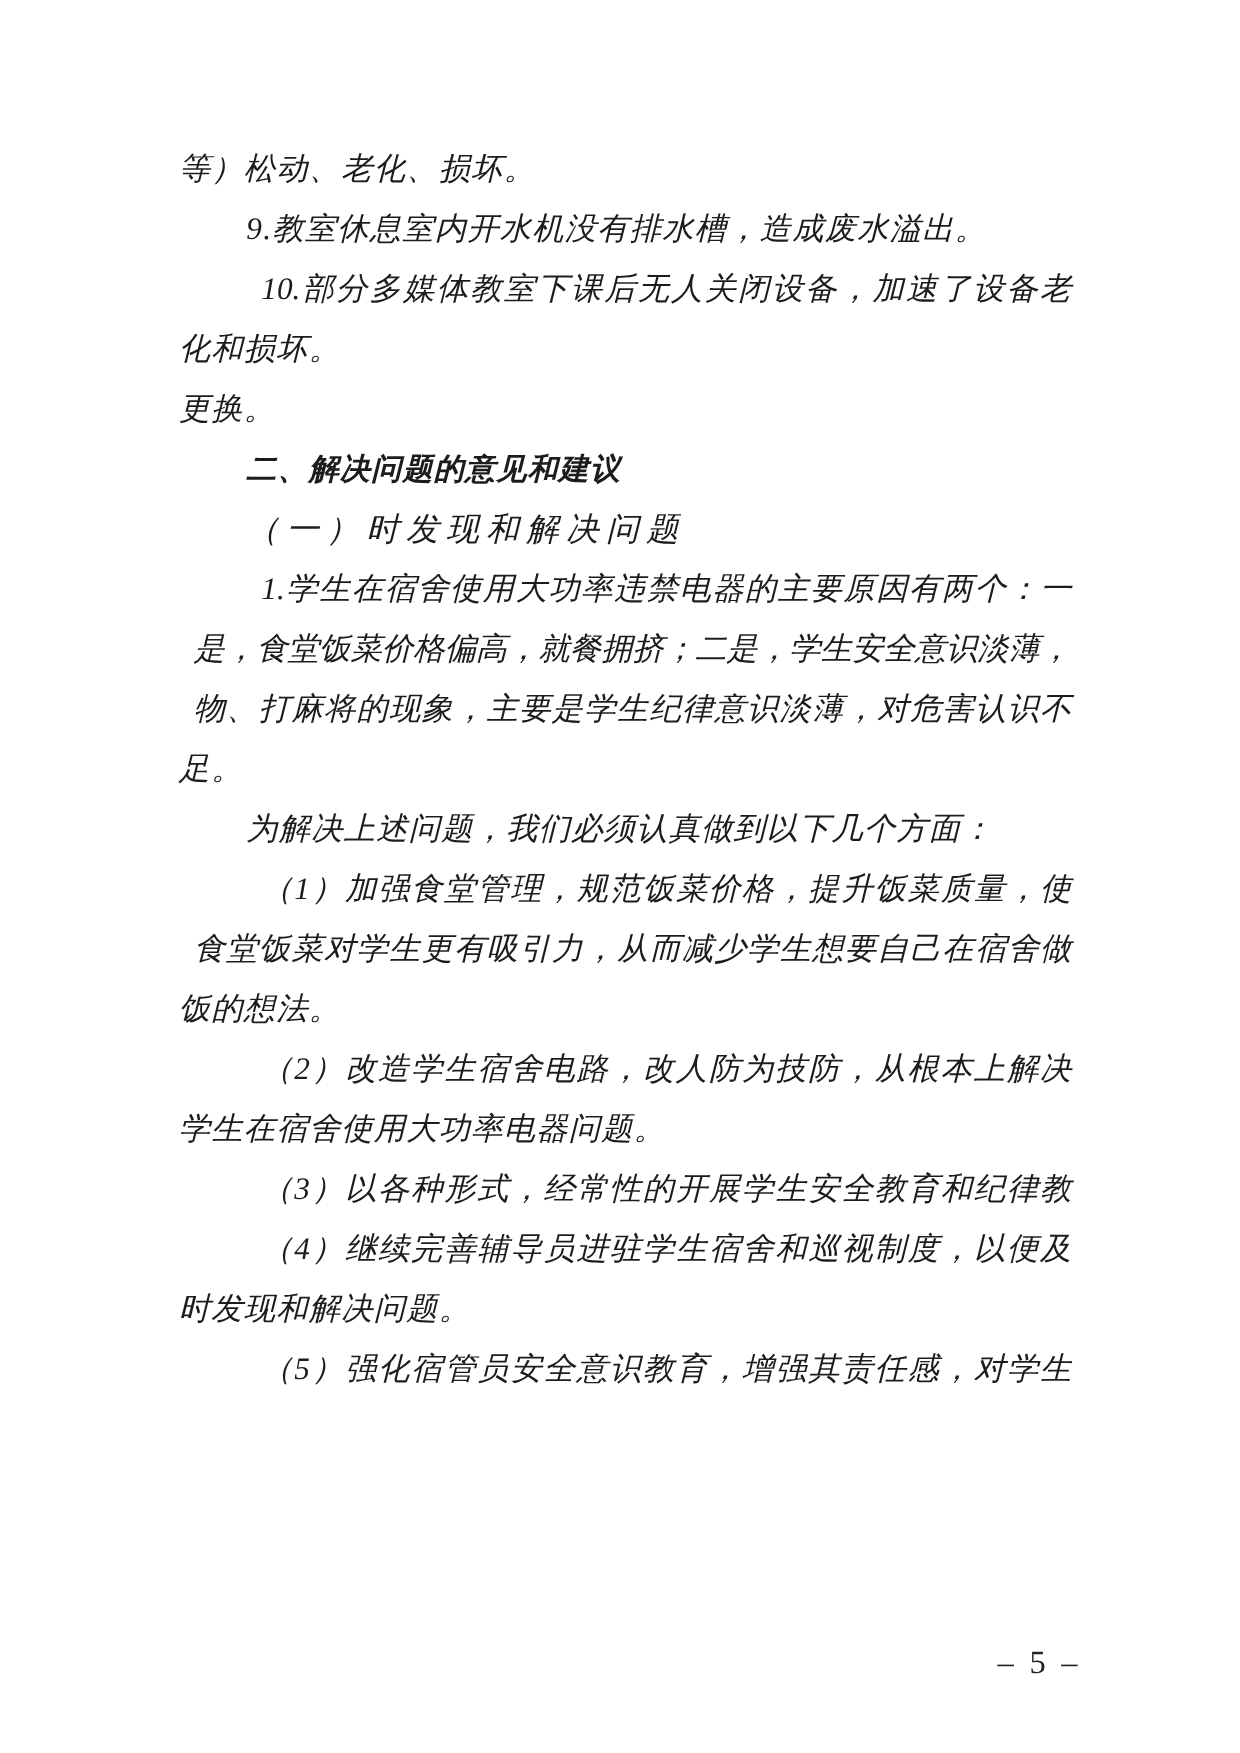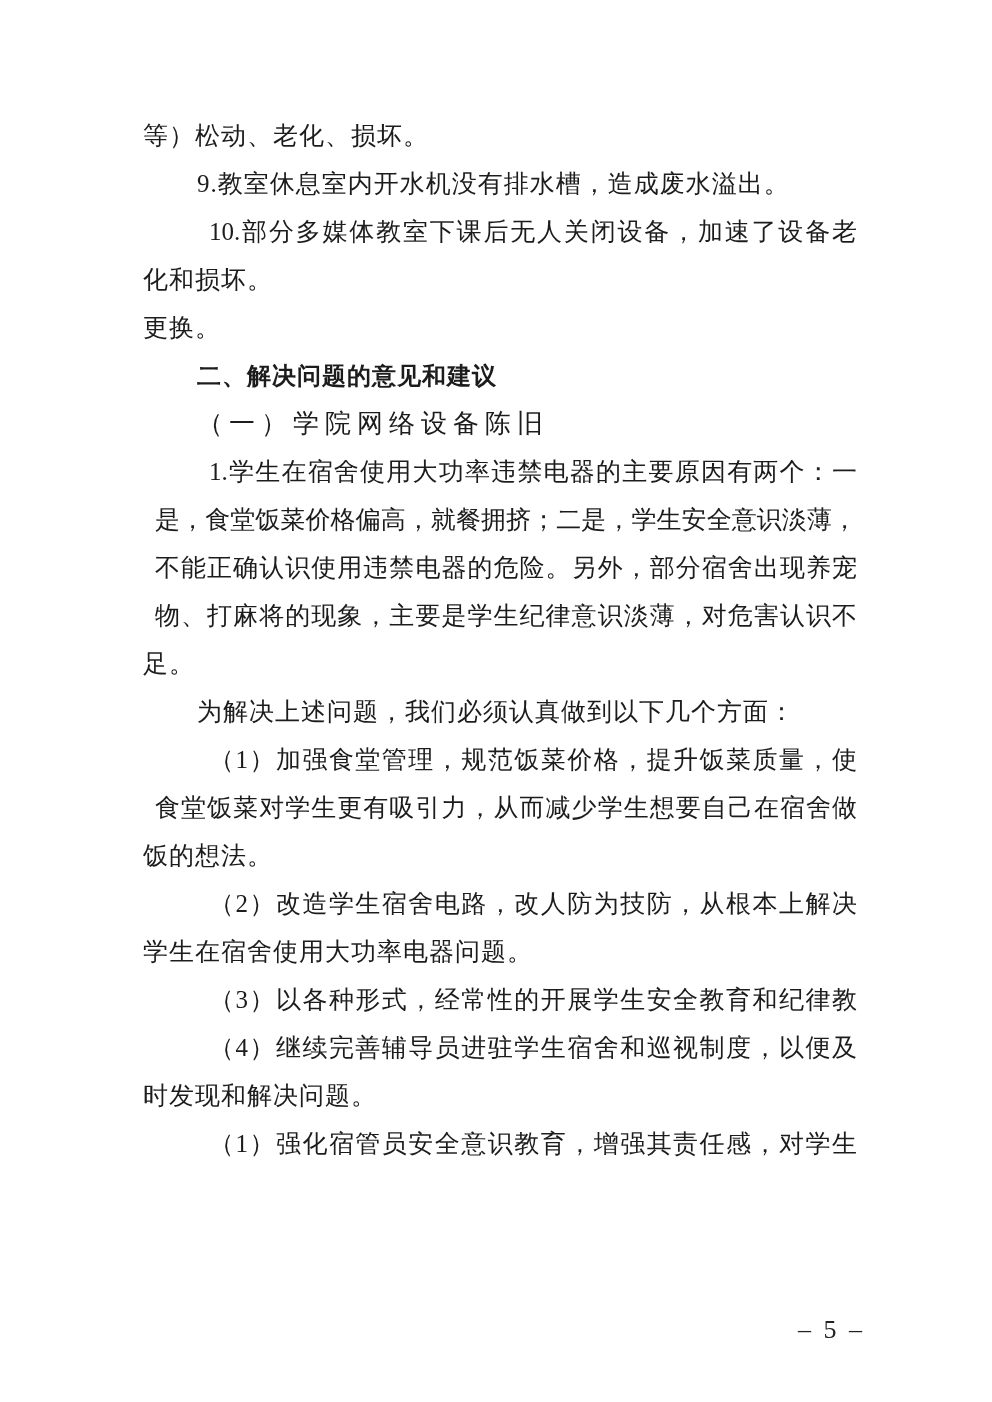--- a/index.html
+++ b/index.html
@@ -11,20 +11,21 @@
     background: #ffffff;
     overflow: hidden;
     font-family: "Liberation Serif", serif;
     color: #1c1c1c;
   }
   .content {
     position: absolute;
     left: 143px;
     top: 112px;
     width: 714px;
+    font-style: italic;
   }
   .line {
     min-height: 48px;
     line-height: 48px;
     font-size: 25px;
     white-space: nowrap;
     letter-spacing: 1px;
   }
   .line.indent { padding-left: 54px; }
   .line.justify {
@@ -60,31 +61,30 @@
 
 <div class="page">
   <div class="content">
 
   <div class="line body">等）松动、老化、损坏。</div>
       <div class="line indent body">9.教室休息室内开水机没有排水槽，造成废水溢出。</div>
       <div class="line indent justify body">10.部分多媒体教室下课后无人关闭设备，加速了设备老</div>
       <div class="line body">化和损坏。</div>
       <div class="line body">更换。</div>
       <div class="line indent heading">二、解决问题的意见和建议</div>
-      <div class="line indent subheading">（一）学院网络设备陈旧</div>
+      <div class="line indent subheading">（一）时发现和解决问题</div>
       <div class="line indent justify body">1.学生在宿舍使用大功率违禁电器的主要原因有两个：一</div>
       <div class="line justify body">是，食堂饭菜价格偏高，就餐拥挤；二是，学生安全意识淡薄，</div>
-      <div class="line justify body">不能正确认识使用违禁电器的危险。另外，部分宿舍出现养宠</div>
       <div class="line justify body">物、打麻将的现象，主要是学生纪律意识淡薄，对危害认识不</div>
       <div class="line body">足。</div>
       <div class="line indent body">为解决上述问题，我们必须认真做到以下几个方面：</div>
       <div class="line indent justify body">（1）加强食堂管理，规范饭菜价格，提升饭菜质量，使</div>
       <div class="line justify body">食堂饭菜对学生更有吸引力，从而减少学生想要自己在宿舍做</div>
       <div class="line body">饭的想法。</div>
       <div class="line indent justify body">（2）改造学生宿舍电路，改人防为技防，从根本上解决</div>
       <div class="line body">学生在宿舍使用大功率电器问题。</div>
       <div class="line indent justify body">（3）以各种形式，经常性的开展学生安全教育和纪律教</div>
       <div class="line indent justify body">（4）继续完善辅导员进驻学生宿舍和巡视制度，以便及</div>
       <div class="line body">时发现和解决问题。</div>
-      <div class="line indent justify body">（1）强化宿管员安全意识教育，增强其责任感，对学生</div>
+      <div class="line indent justify body">（5）强化宿管员安全意识教育，增强其责任感，对学生</div>
     </div>
   <div class="footer">– 5 –</div>
 </div>
 
 </body></html>

